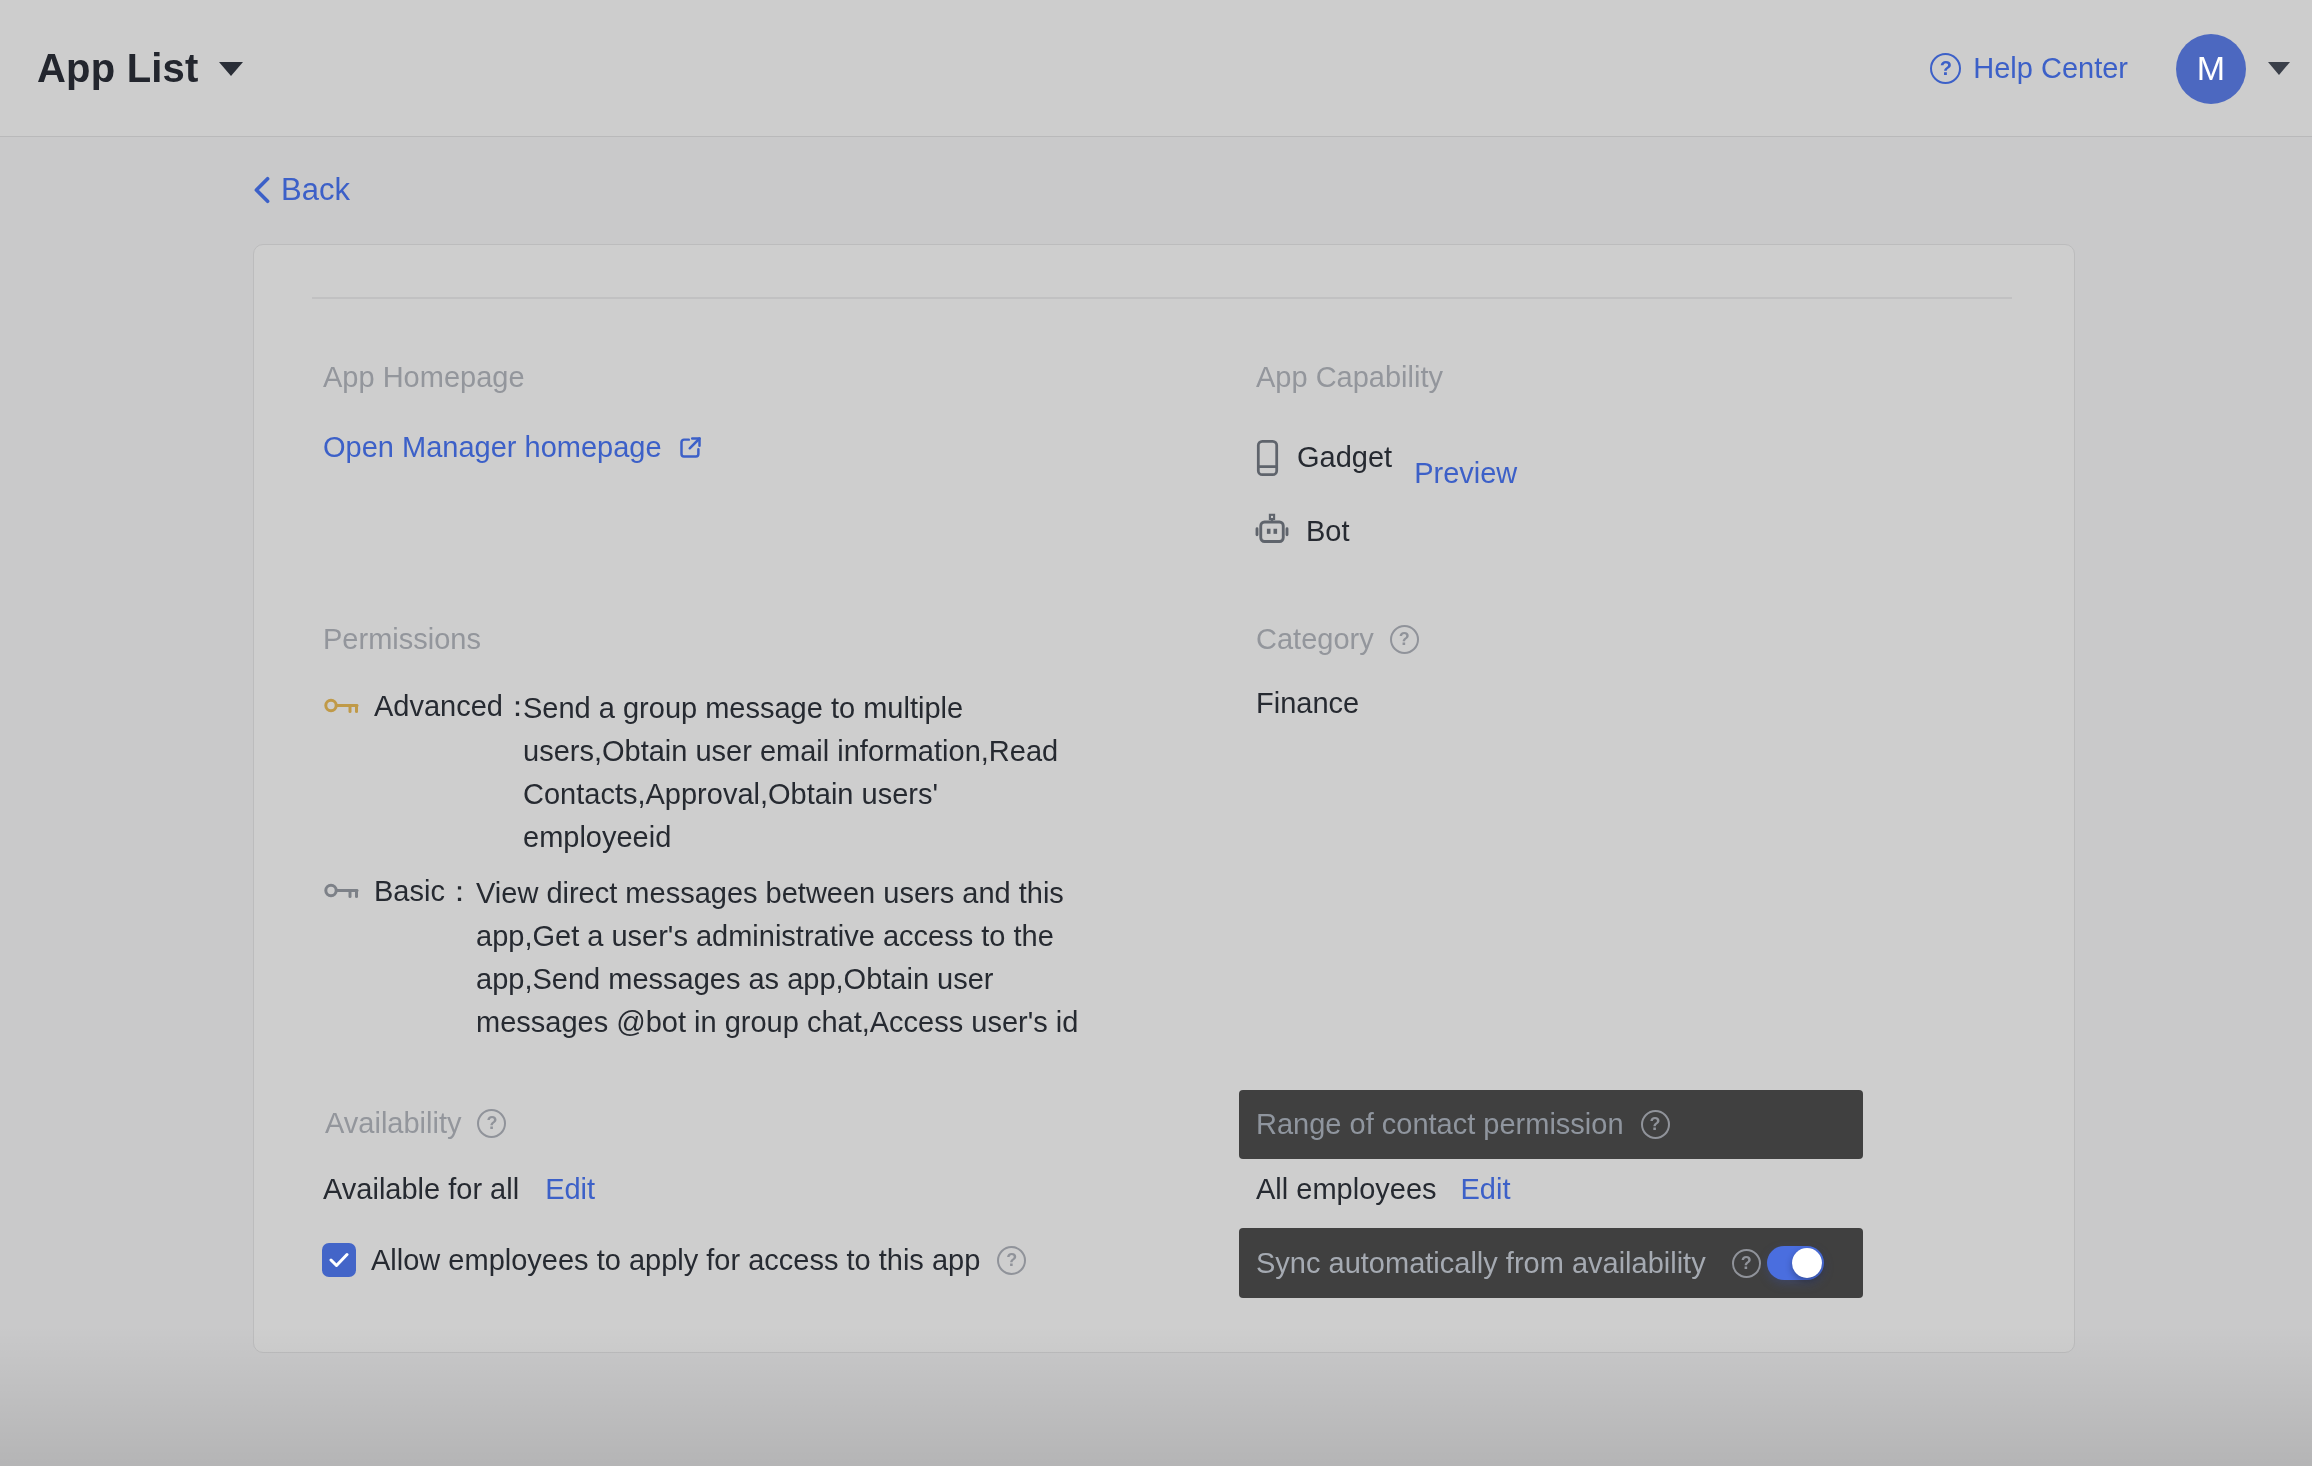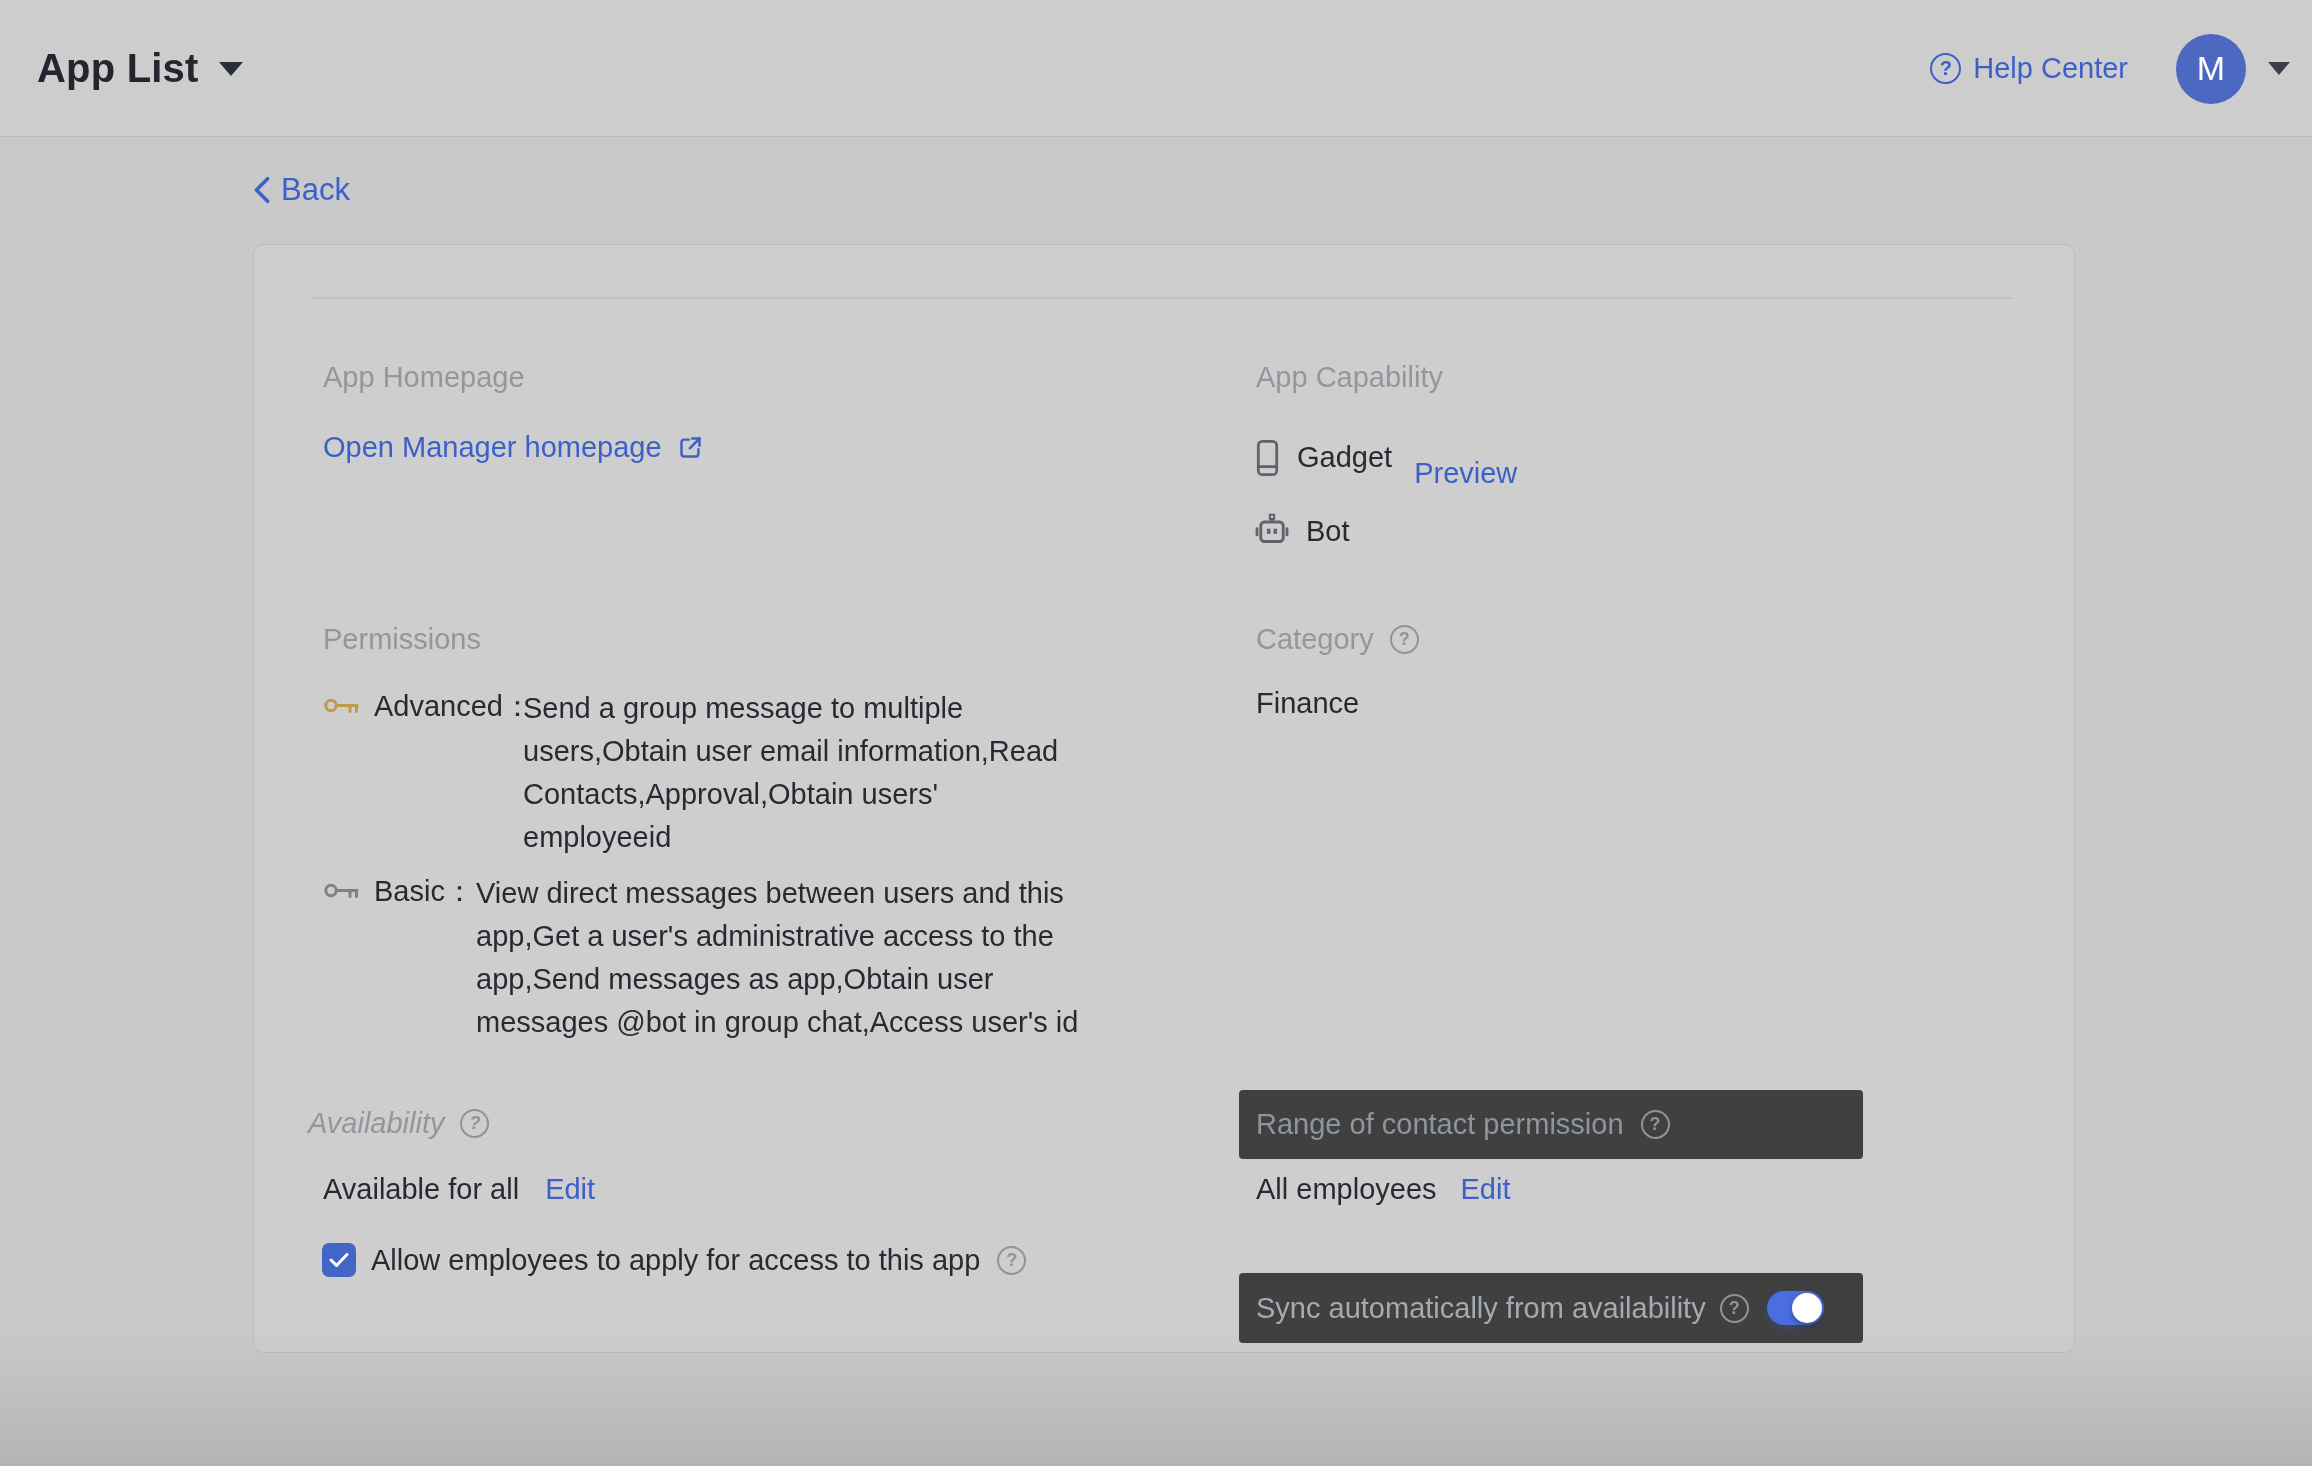--- a/index.html
+++ b/index.html
@@ -42,21 +42,21 @@
   .perm-value { position:absolute; font-size:29px; line-height:43px; color:#262a31; }
   .key-icon { position:absolute; }
 
   .checkbox { width:34px; height:34px; border-radius:7px; background:#4365c8; flex:0 0 auto;
               display:flex; align-items:center; justify-content:center; cursor:pointer; }
 
   
   .hibox { position:absolute; left:985px; width:624px; background:#404040; border-radius:4px;
            display:flex; align-items:center; padding-left:17px; font-size:29px; }
   .hibox1 { top:845px; height:69px; color:#8f959e; gap:17px; }
-  .hibox2 { top:983px; height:70px; color:#a5aab2; gap:14px;margin-top:45px; }
+  .hibox2 { top:983px; height:70px; color:#a5aab2; gap:26px; }
   .toggle { position:absolute; right:39px; top:18px; width:57px; height:34px; border-radius:17px;
             background:#4a6edf; cursor:pointer; box-shadow:0 4px 10px rgba(60,80,160,0.35); }
   .knob { position:absolute; right:2px; top:2px; width:30px; height:30px; border-radius:50%;
           background:#ffffff; box-shadow:0 3px 7px rgba(0,0,0,0.3); }
 
   .bottom-fade { position:absolute; left:0; top:1326px; width:2312px; height:140px; pointer-events:none;
                  background:linear-gradient(to bottom, rgba(0,0,0,0), rgba(0,0,0,0.10)); }
   svg { display:block; }
 </style>
 </head>
@@ -115,21 +115,21 @@
 
     <svg class="key-icon" style="left:69px; top:633px;" width="37" height="25" viewBox="0 0 37 25">
       <circle cx="8" cy="12.5" r="5.2" fill="none" stroke="#7d8188" stroke-width="3"></circle>
       <path d="M13.5 12.5 H34" stroke="#7d8188" stroke-width="3" stroke-linecap="round"></path>
       <path d="M27 12.5 V18.5" stroke="#7d8188" stroke-width="3" stroke-linecap="round"></path>
       <path d="M33.5 12.5 V18.5" stroke="#7d8188" stroke-width="3" stroke-linecap="round"></path>
     </svg>
     <div class="perm-label" style="left:120px; top:627px;">Basic：</div>
     <div class="perm-value" style="left:222px; top:627px; width:615px;">View direct messages between users and this app,Get a user's administrative access to the app,Send messages as app,Obtain user messages @bot in group chat,Access user's id</div>
 
-    <div class="sec-label" style="left:54px; top:862px;font-style:italic;">
+    <div class="sec-label" style="left:71px; top:862px;">
       <span>Availability</span>
       <span class="qcircle">?</span>
     </div>
 
     <div class="row" style="left:69px; top:928px; gap:26px;">
       <span class="dark">Available for all</span>
       <span class="blue-link">Edit</span>
     </div>
 
     <div class="row" style="left:68px; top:998px; gap:17px;">

